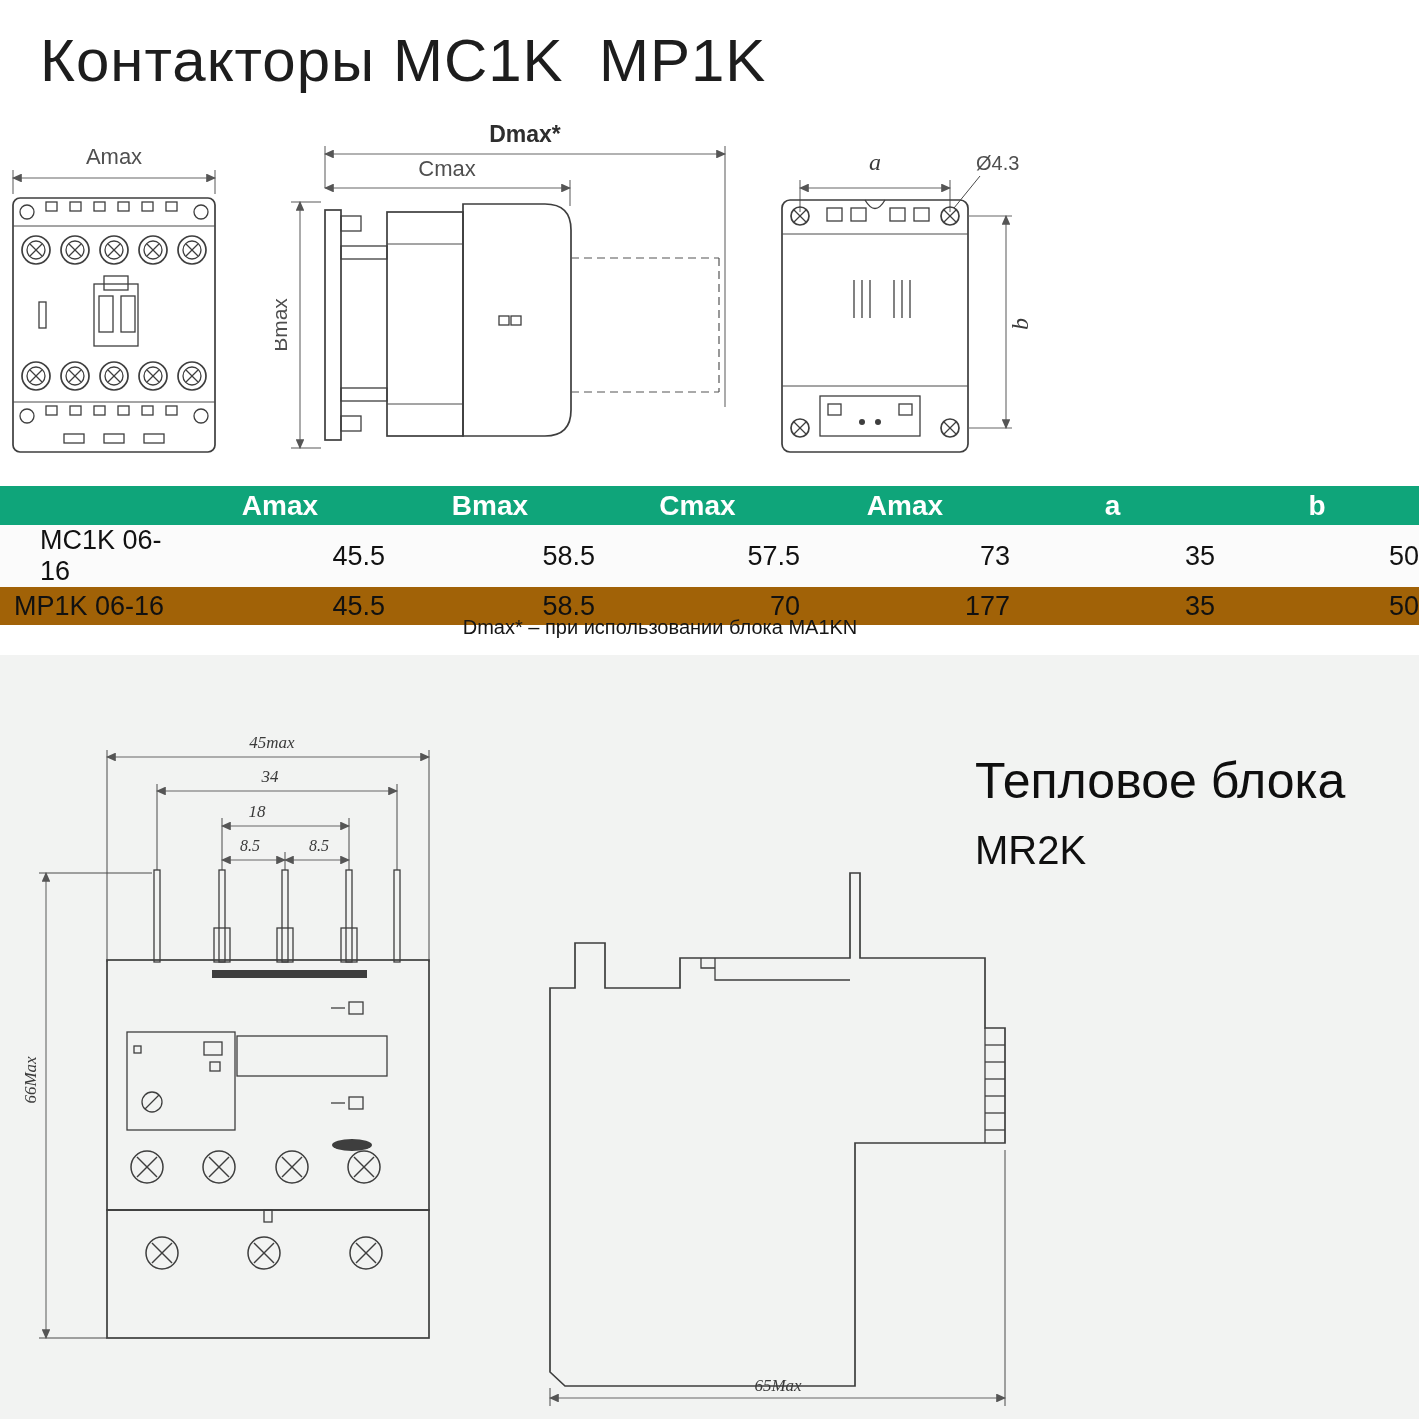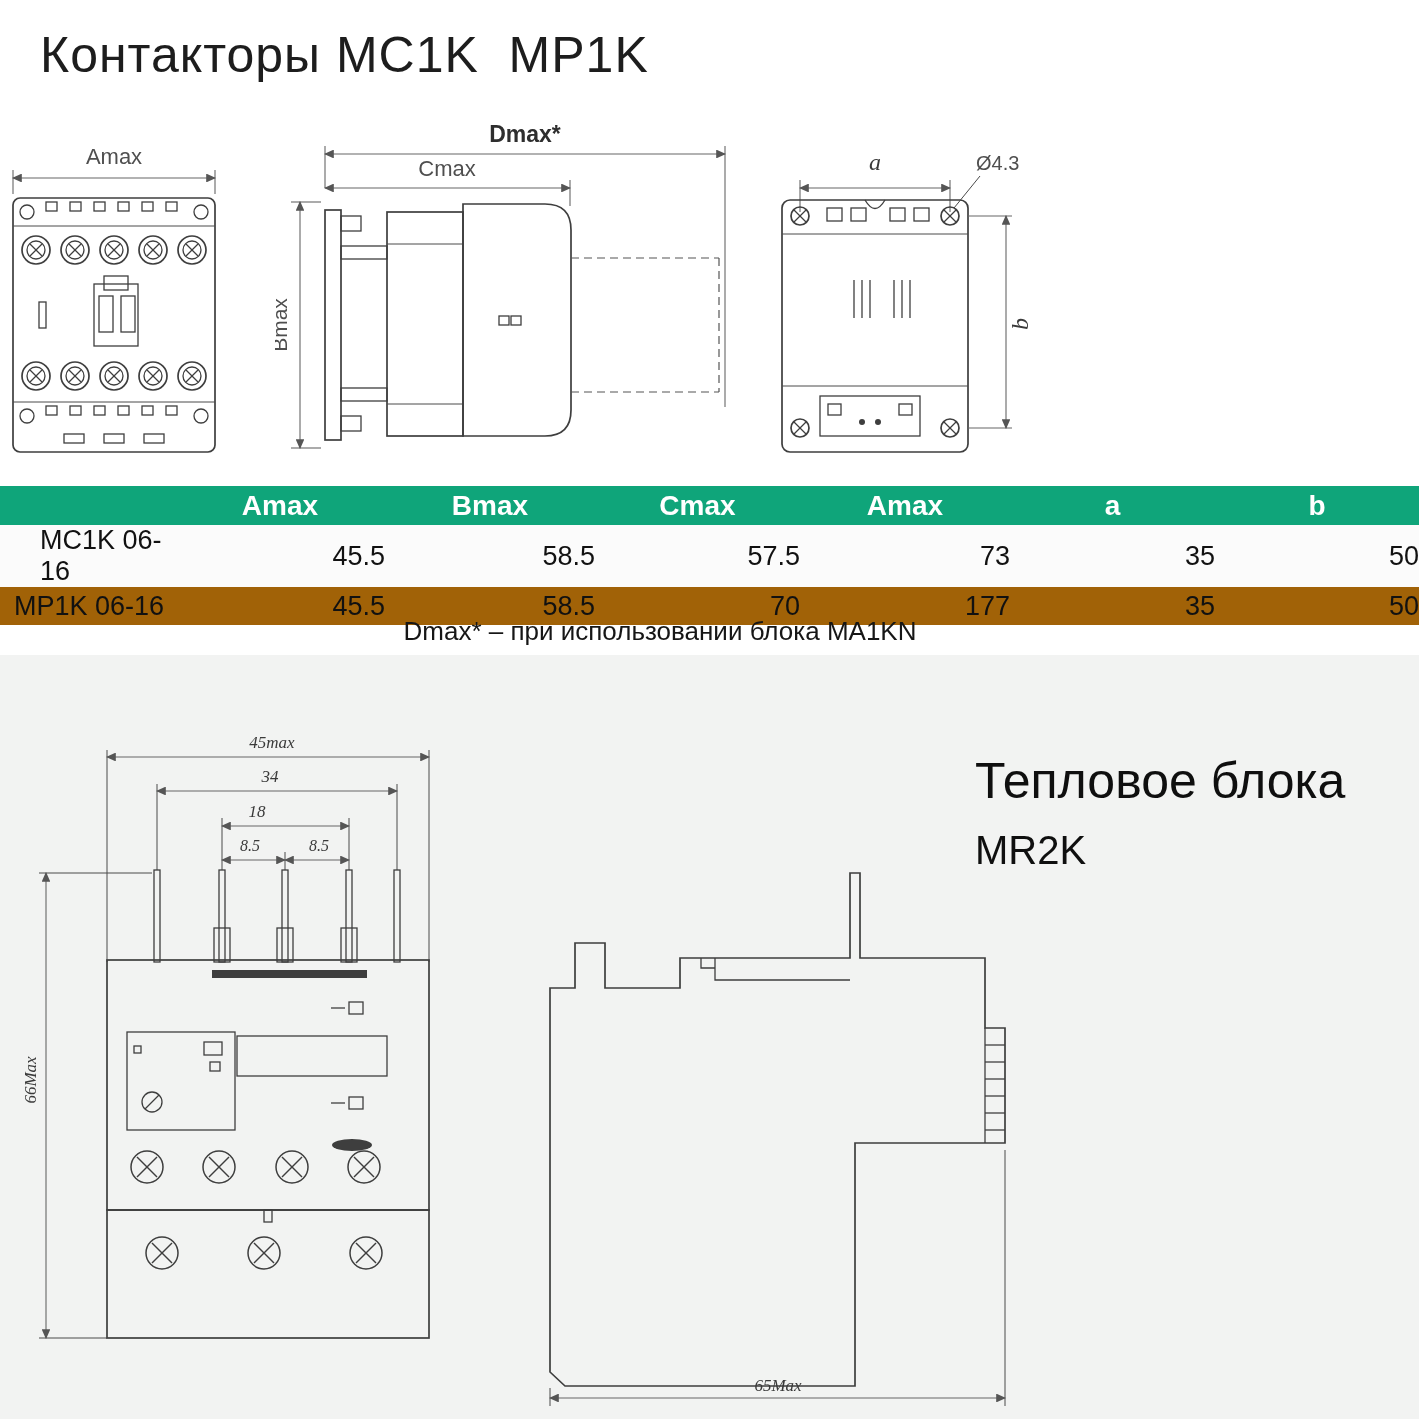--- a/index.html
+++ b/index.html
@@ -3,21 +3,21 @@
 <meta charset="utf-8">
 <style>
   * { margin:0; padding:0; box-sizing:border-box; }
   html,body { width:1419px; height:1419px; }
   body {
     position:relative; overflow:hidden; background:#ffffff;
     font-family:"Liberation Sans", sans-serif; color:#1d1d1d;
   }
   .page-title {
     position:absolute; left:40px; top:26px;
-    font-size:50px; letter-spacing:1px; color:#1d1d1d; white-space:pre;
+    font-size:60px; letter-spacing:1px; color:#1d1d1d; white-space:pre;
   }
   .dwg { position:absolute; }
   .dwg .ln   { fill:none; stroke:#3e3e3e; stroke-width:1.7; }
   .dwg .ln2  { fill:none; stroke:#3e3e3e; stroke-width:1.3; }
   .dwg .thin { fill:none; stroke:#4a4a4a; stroke-width:1; }
   .dwg .dim  { fill:none; stroke:#666666; stroke-width:1.1; }
   .dwg .dash { fill:none; stroke:#555555; stroke-width:1.2; stroke-dasharray:8 5; }
   .dwg .dk   { fill:#3e3e3e; stroke:none; }
   .dwg text  { fill:#4f4f4f; stroke:none; font-family:"Liberation Sans",sans-serif; }
   .dwg text.bold { font-weight:bold; fill:#2e2e2e; }
@@ -26,21 +26,21 @@
   table.spec { position:absolute; left:0; top:486px; width:1419px;
     border-collapse:collapse; table-layout:fixed; }
   table.spec th { background:#0fa57a; color:#ffffff; font-weight:bold;
     font-size:28px; height:39px; text-align:center; }
   table.spec td { font-size:27px; height:38px; text-align:right; color:#111111; }
   table.spec tr.row-0 td { background:#fbfbfb;padding-left:40px; }
   table.spec tr.row-1 td { background:#a16207; }
   table.spec td.name { text-align:left; padding-left:14px; }
 
   .note { position:absolute; left:0; top:616px; width:1320px;
-    text-align:center; font-size:26px; color:#161616; }
+    text-align:center; font-size:20px; color:#161616; }
 
   .lower-bg { position:absolute; left:0; top:655px; width:1419px; height:764px;
     background:#f2f3f2; }
 
   .relay-title { position:absolute; left:975px; top:752px; color:#0f0f0f; }
   .relay-title .l1 { font-size:50px; }
   .relay-title .l2 { font-size:40px; margin-top:18px; }
 </style>
 </head>
 <body>

